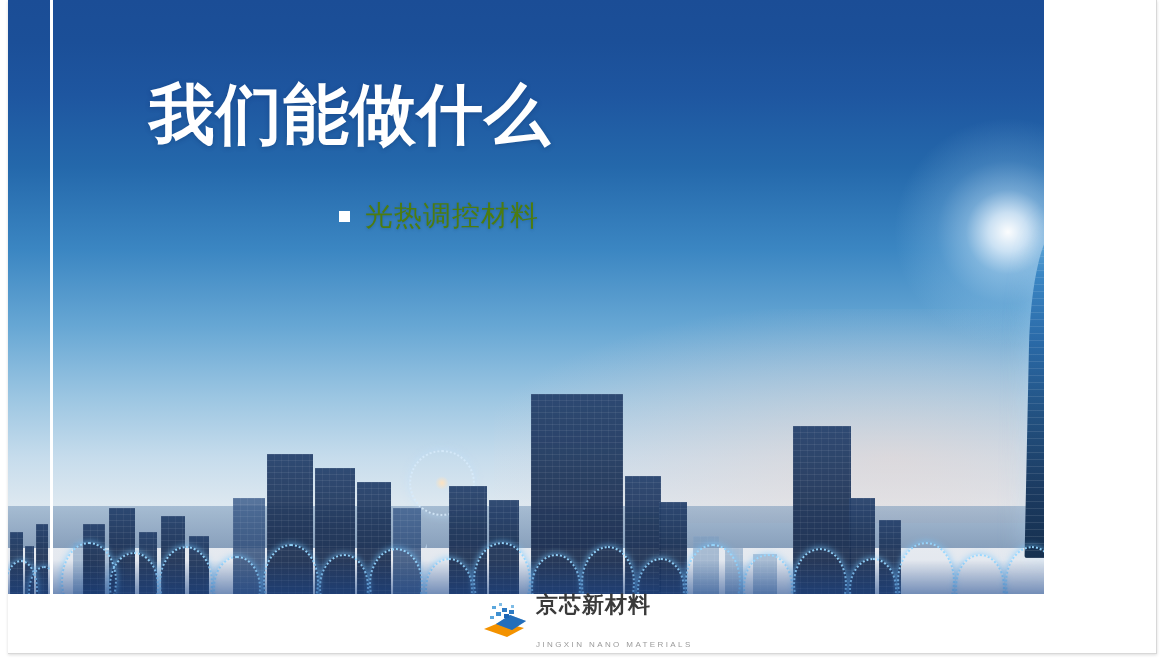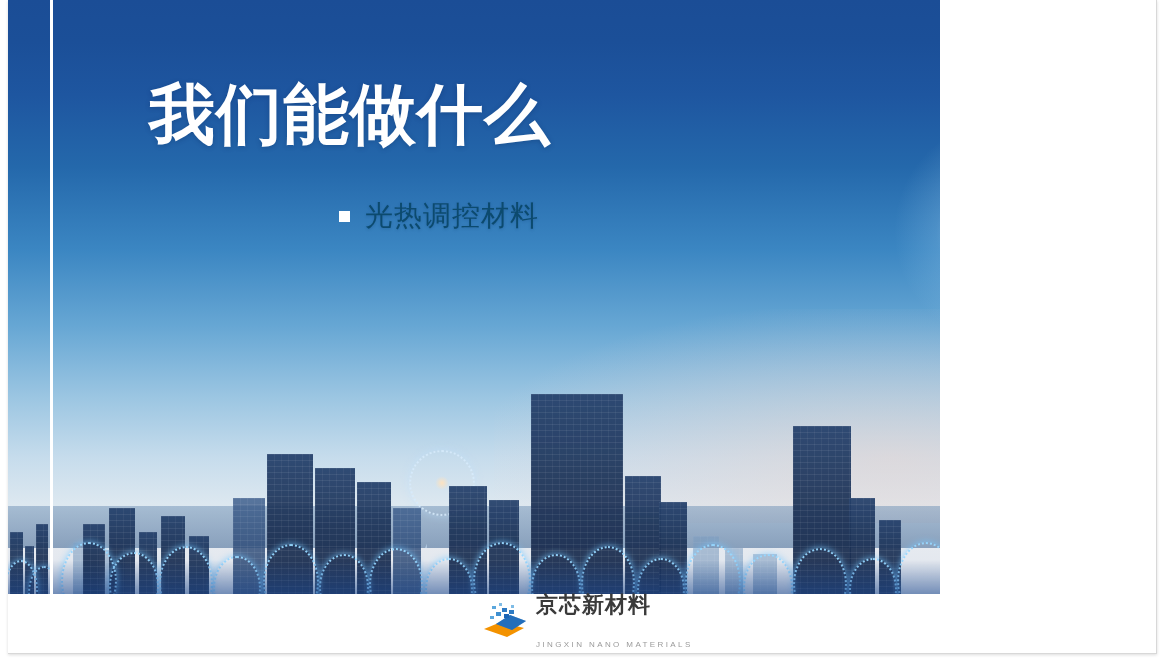--- a/index.html
+++ b/index.html
@@ -34,21 +34,21 @@
     border-bottom: 1px solid #d8d8d8;
     box-shadow: 0 1px 3px rgba(0,0,0,0.14);
     overflow: hidden;
   }
 
   
   .hero {
     position: absolute;
     left: 0px;
     top: 0px;
-    width: 932px;
+    width: 1036px;
     height: 594px;
     overflow: hidden;
   }
 
   
   .hero-sliver {
     position: absolute;
     left: 0; top: 0;
     width: 42px;
     height: 594px;
@@ -246,21 +246,21 @@
     left: 331px;
     top: 194px;
     margin: 0;
     padding: 0;
     list-style: none;
   }
   .bullet-row {
     display: flex;
     align-items: center;
     height: 44px;
-    color: #0c4a6e;
+    color: #4d7c0f;
     font-size: 28px;
     letter-spacing: 1px;
     text-shadow: 0 1px 3px rgba(10,40,90,0.22);
   }
   .bullet-marker {
     width: 11px;
     height: 11px;
     background: #ffffff;
     margin-right: 15px;
     flex: 0 0 auto;

